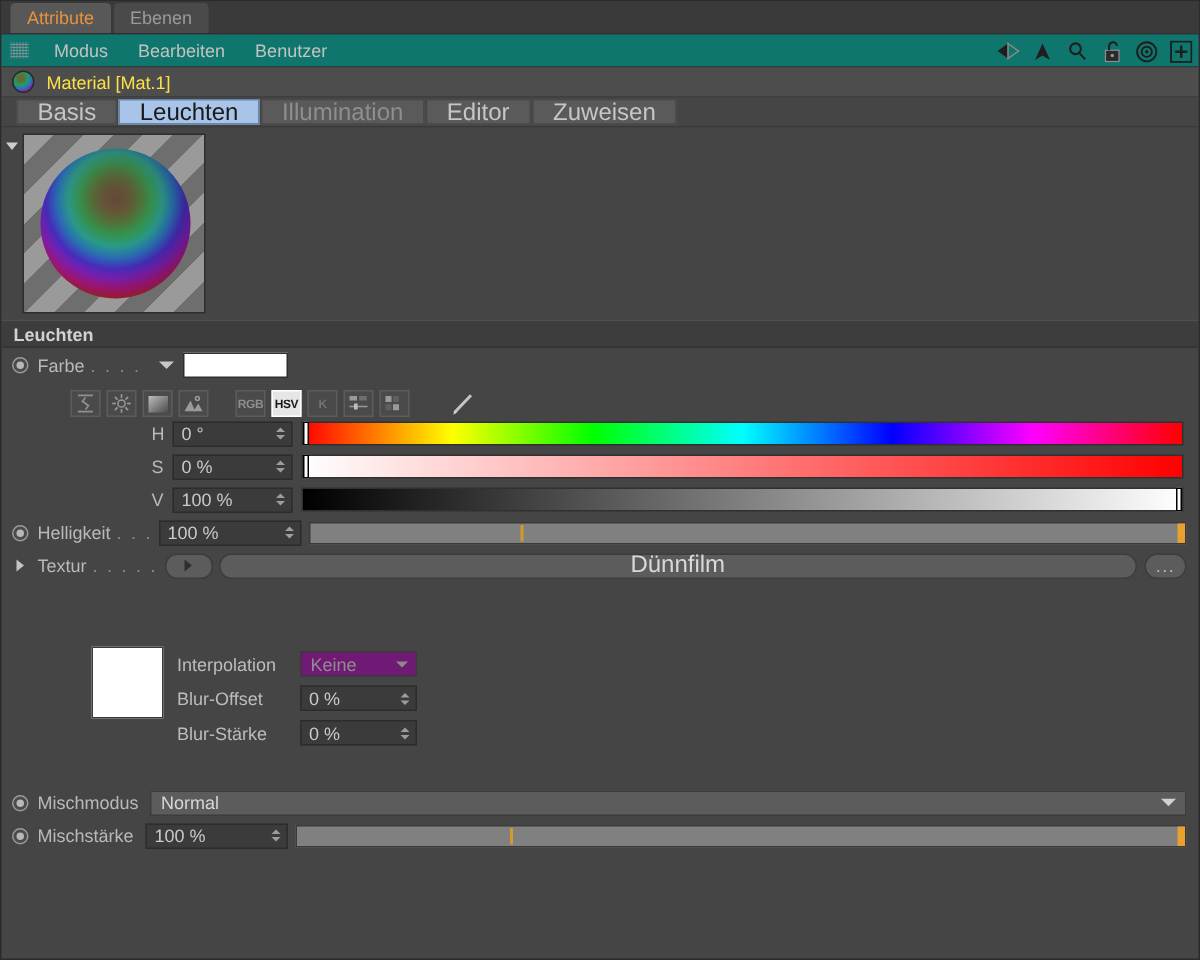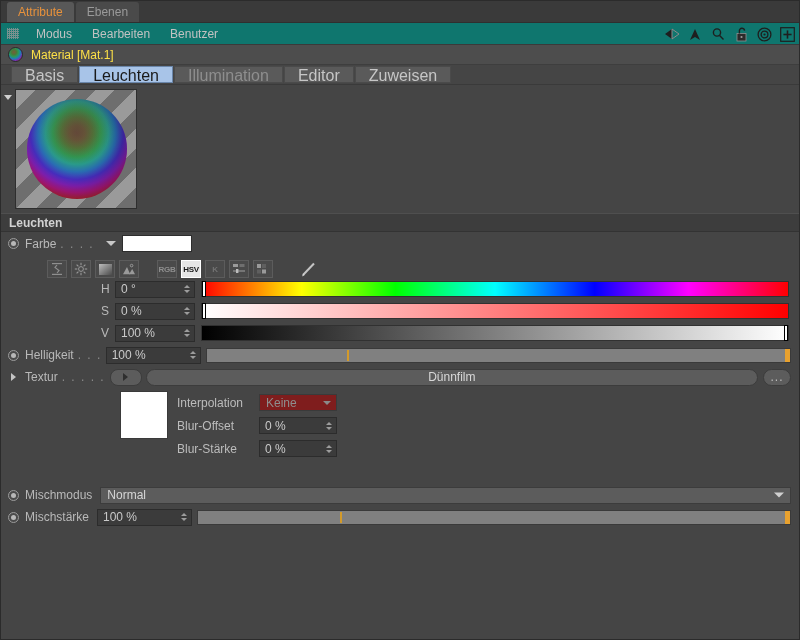--- a/index.html
+++ b/index.html
@@ -388,42 +388,43 @@
     border-left: 5px solid #2e2e2e;
   }
   .texfield {
     height: 17px;
     background: #5c5c5c;
     border: 1px solid #3c3c3c;
     border-radius: 9px;
     display: flex; align-items: center;
     padding-left: 16px;
     color: #d8d8d8;
-    font-size: 12px;
+    font-size: 16px;
     cursor: text;
     position: relative;
   }
   .dotsbtn {
     width: 28px; height: 17px;
     background: #5c5c5c;
     border: 1px solid #3c3c3c;
     border-radius: 9px;
     display: flex; align-items: center; justify-content: center;
     color: #bdbdbd;
     font-size: 12px;
     letter-spacing: 1px;
     cursor: default;
     margin-left: 5px;
   }
 
   
   .texblock {
     display: flex;
-    padding-left: 119px;
+    padding-left: 60px;
     padding-top: 3px;
+    margin-top: 40px;
   }
   .texthumb {
     width: 48px; height: 48px;
     background: #ffffff;
     border: 1px solid #3a3a3a;
     flex: none;
     cursor: default;
   }
   .texfields { margin-left: 9px; }
   .texline {
@@ -431,21 +432,21 @@
     align-items: center;
     height: 23px;
   }
   .texlbl {
     width: 82px;
     color: #bcbcbc;
     font-size: 12px;
   }
   .selectfield {
     width: 78px; height: 17px;
-    background: #7f1d1d;
+    background: #701a75;
     border: 1px solid #3a3a3a;
     display: flex; align-items: center;
     padding-left: 6px;
     color: #8e8e8e;
     font-size: 12px;
     position: relative;
     cursor: default;
   }
   .selectfield .chev {
     position: absolute;

